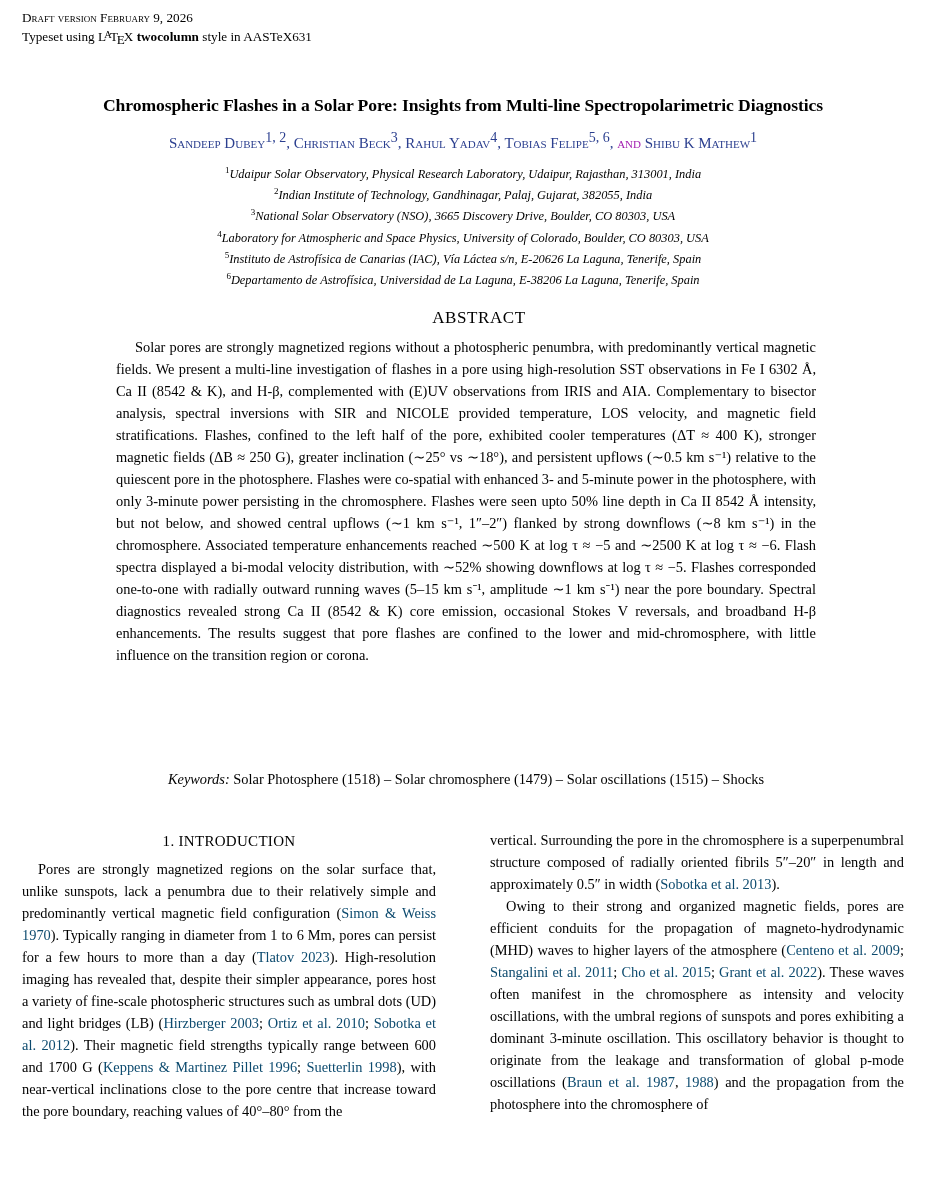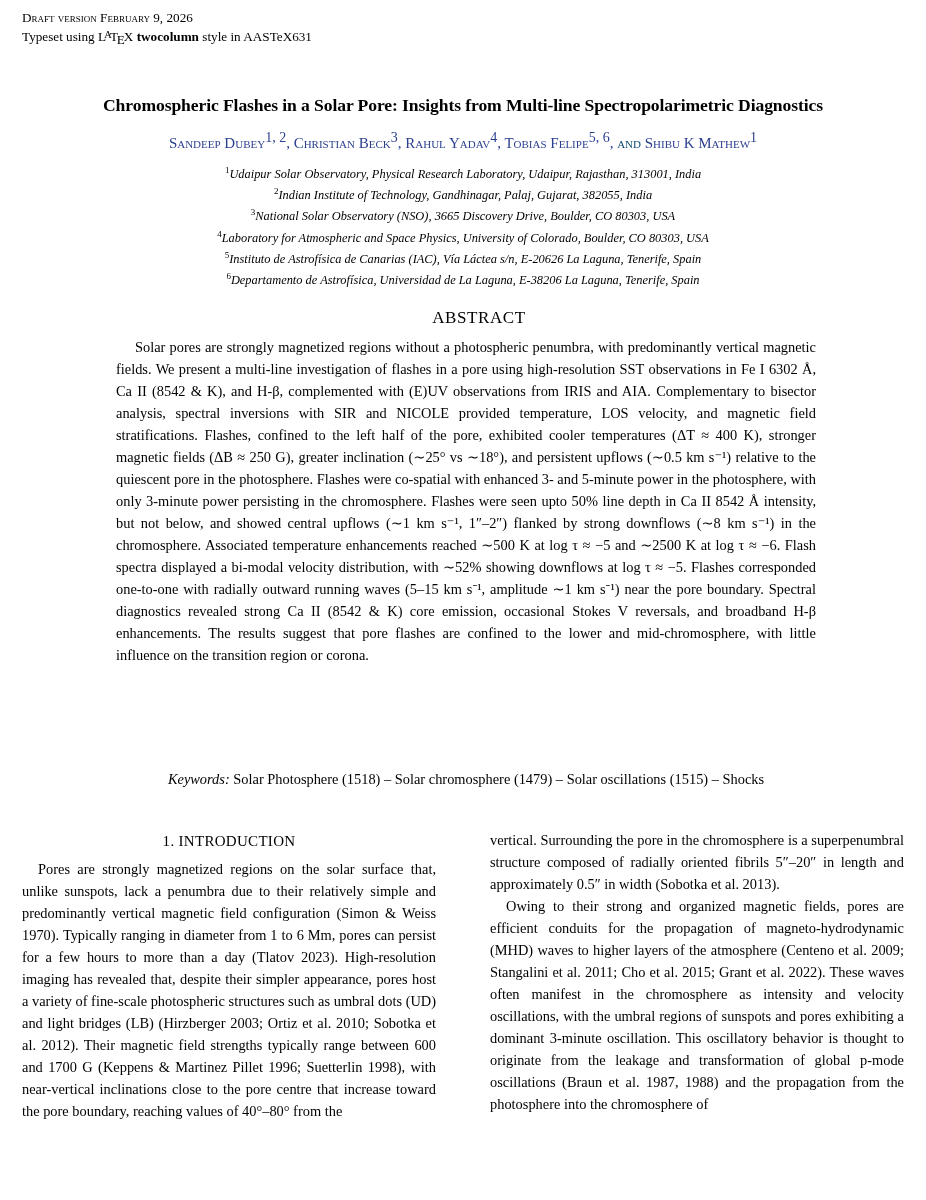--- a/index.html
+++ b/index.html
@@ -50,21 +50,21 @@
     font-size: 15px;
     font-variant: small-caps;
     color: #2b3f8f;
   }
   .authors .sup {
     font-variant: normal;
     font-size: 14px;
     vertical-align: super;
   }
   .authors .and {
-    color: #0c4a6e;
+    color: #a21caf;
     text-align: center;
   }
   .affils {
     position: absolute;
     top: 163px;
     left: 0;
     width: 926px;
     text-align: center;
     font-size: 12.4px;
     font-style: italic;
@@ -134,21 +134,21 @@
     font-size: 15px;
     margin: 0 0 6px 0;
     letter-spacing: 0.3px;
   }
   .para {
     margin: 0;
     text-indent: 16px;
   }
   .para.first { text-indent: 16px; }
   .cite {
-    color: #000000;
+    color: #0c4a6e;
   }
 </style>
 </head>
 <body>
 
 <div class="page">
 
   <div class="header-block">
     <div class="smallcaps">Draft version February 9, 2026</div>
     <div>

